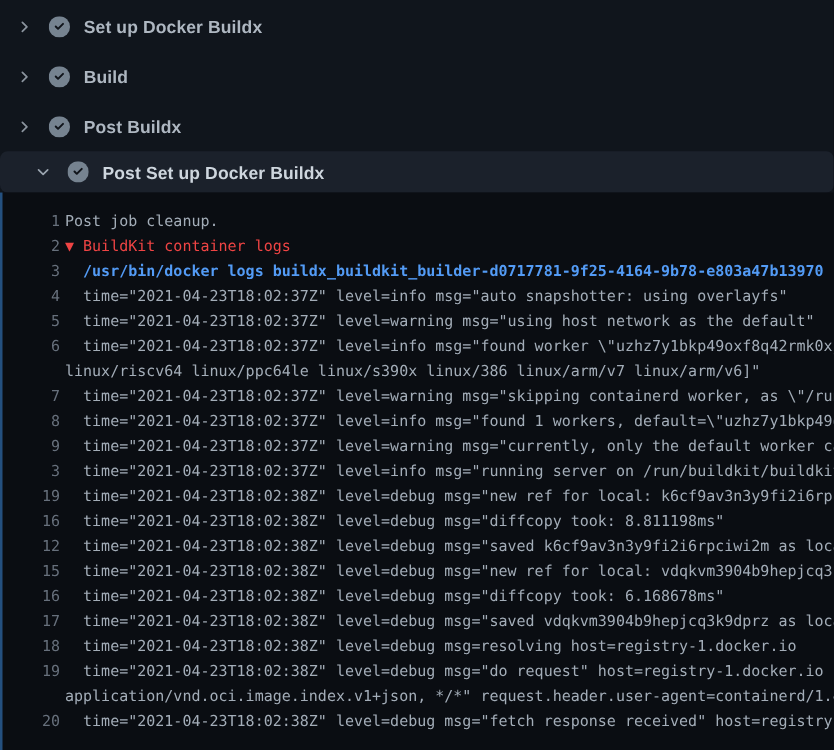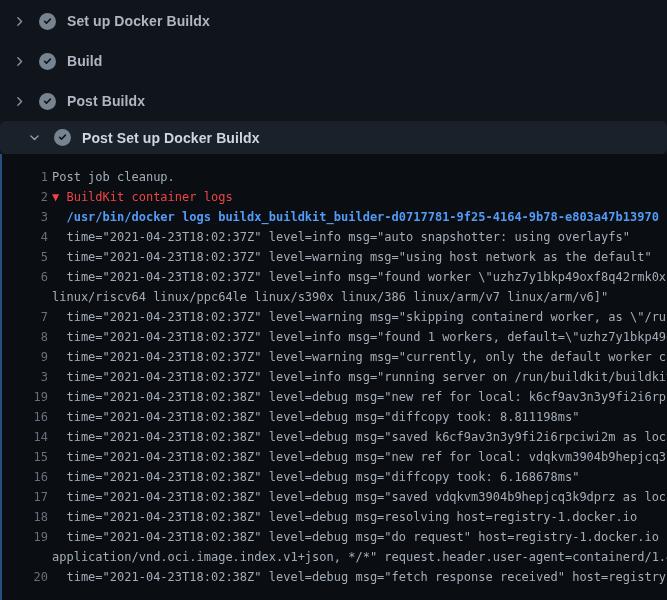--- a/index.html
+++ b/index.html
@@ -183,21 +183,21 @@
     <span class="ln">19</span>
     <span class="lt">  time="2021-04-23T18:02:38Z" level=debug msg="new ref for local: k6cf9av3n3y9fi2i6rpc</span>
   </div>
 
   <div class="log-row">
     <span class="ln">16</span>
     <span class="lt">  time="2021-04-23T18:02:38Z" level=debug msg="diffcopy took: 8.811198ms"</span>
   </div>
 
   <div class="log-row">
-    <span class="ln">14</span>
+    <span class="ln">12</span>
     <span class="lt">  time="2021-04-23T18:02:38Z" level=debug msg="saved k6cf9av3n3y9fi2i6rpciwi2m as loca</span>
   </div>
 
   <div class="log-row">
     <span class="ln">15</span>
     <span class="lt">  time="2021-04-23T18:02:38Z" level=debug msg="new ref for local: vdqkvm3904b9hepjcq3k</span>
   </div>
 
   <div class="log-row">
     <span class="ln">16</span>

